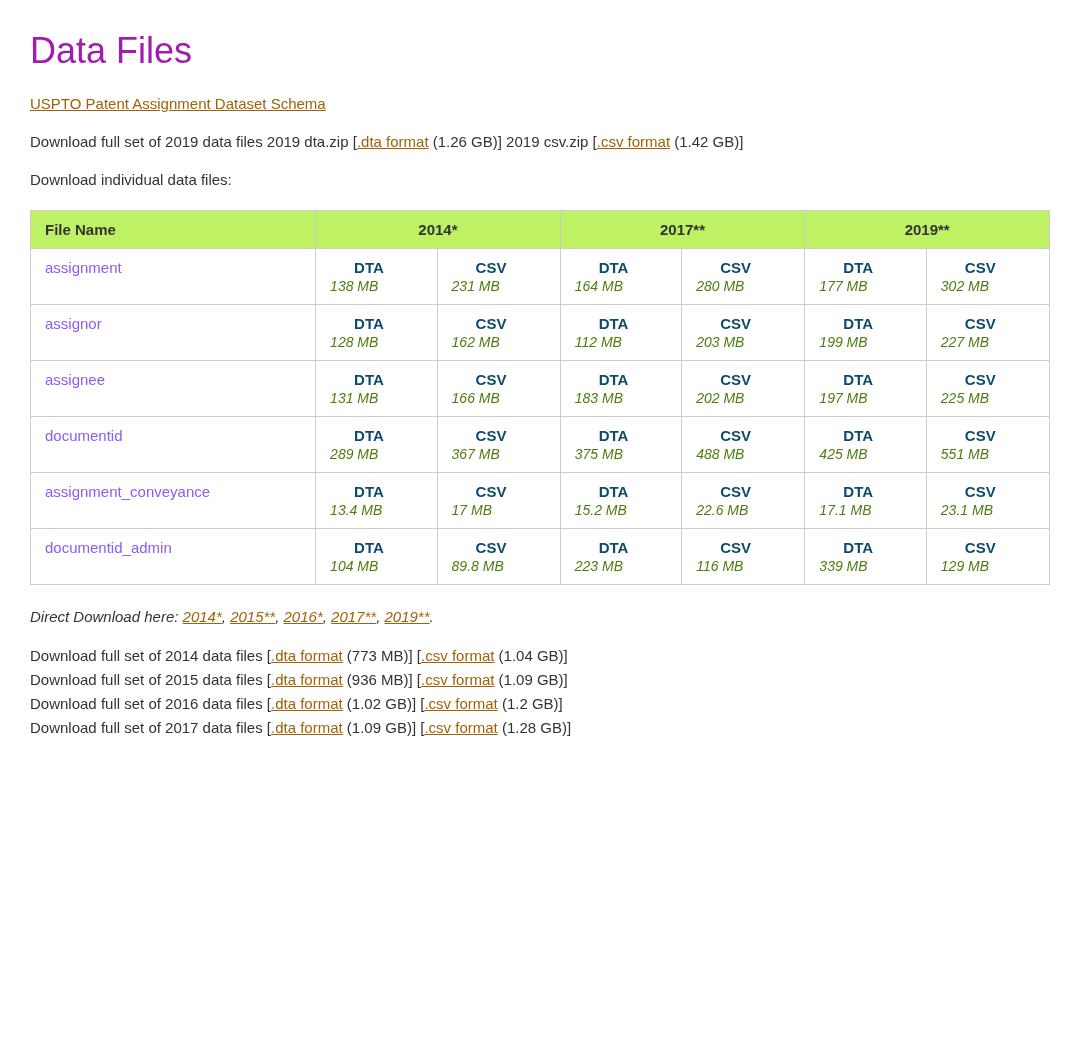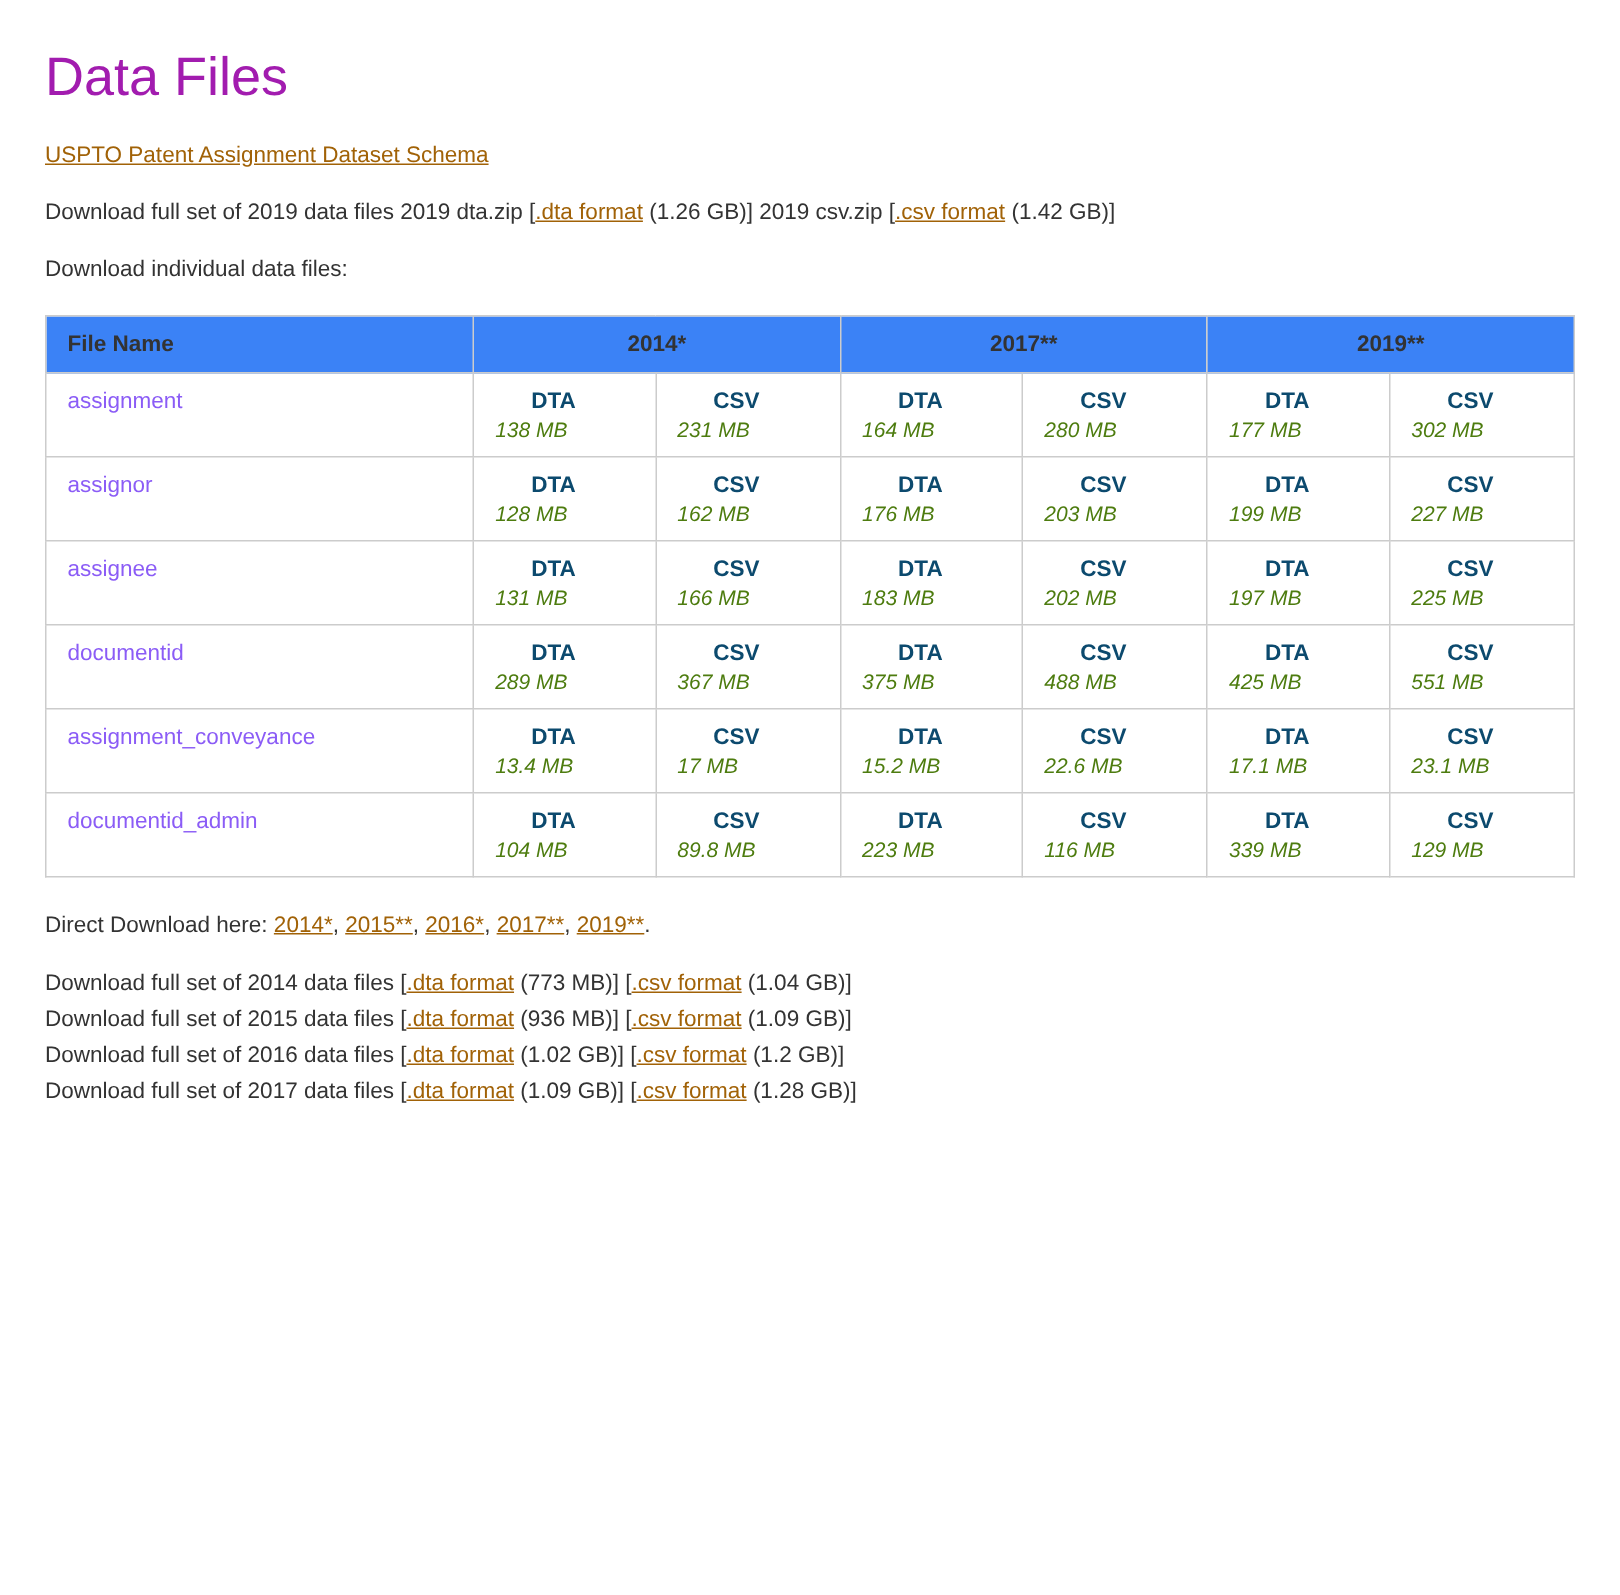--- a/index.html
+++ b/index.html
@@ -25,21 +25,21 @@
     .desc-line {
       margin: 14px 0;
       line-height: 1.6;
     }
     table {
       width: 100%;
       border-collapse: collapse;
       margin: 18px 0 18px 0;
     }
     th {
-      background: #3b82f6;
+      background: #bef264;
       border: 1px solid #ccc;
       padding: 10px 14px;
       text-align: left;
       font-weight: 700;
     }
     th.year-header {
       text-align: center;
     }
     td {
       border: 1px solid #ccc;
@@ -64,20 +64,21 @@
       margin-left: 24px;
     }
     .file-size {
       color: #4d7c0f;
       font-size: 14px;
       font-style: italic;
     }
     .direct-download {
       margin: 10px 0 14px 0;
       line-height: 1.8;
+      font-style: italic;
     }
     .download-line {
       margin: 0 0;
       line-height: 1.6;
     }
   </style>
 </head>
 <body>
 
 <h1>Data Files</h1>
@@ -151,21 +152,21 @@
         </td>
         <td>
           <div class="file-entry">
             <a class="file-link">CSV</a>
             <span class="file-size">162 MB</span>
           </div>
         </td>
         <td>
           <div class="file-entry">
             <a class="file-link">DTA</a>
-            <span class="file-size">176 MB</span>
+            <span class="file-size">112 MB</span>
           </div>
         </td>
         <td>
           <div class="file-entry">
             <a class="file-link">CSV</a>
             <span class="file-size">203 MB</span>
           </div>
         </td>
         <td>
           <div class="file-entry">

